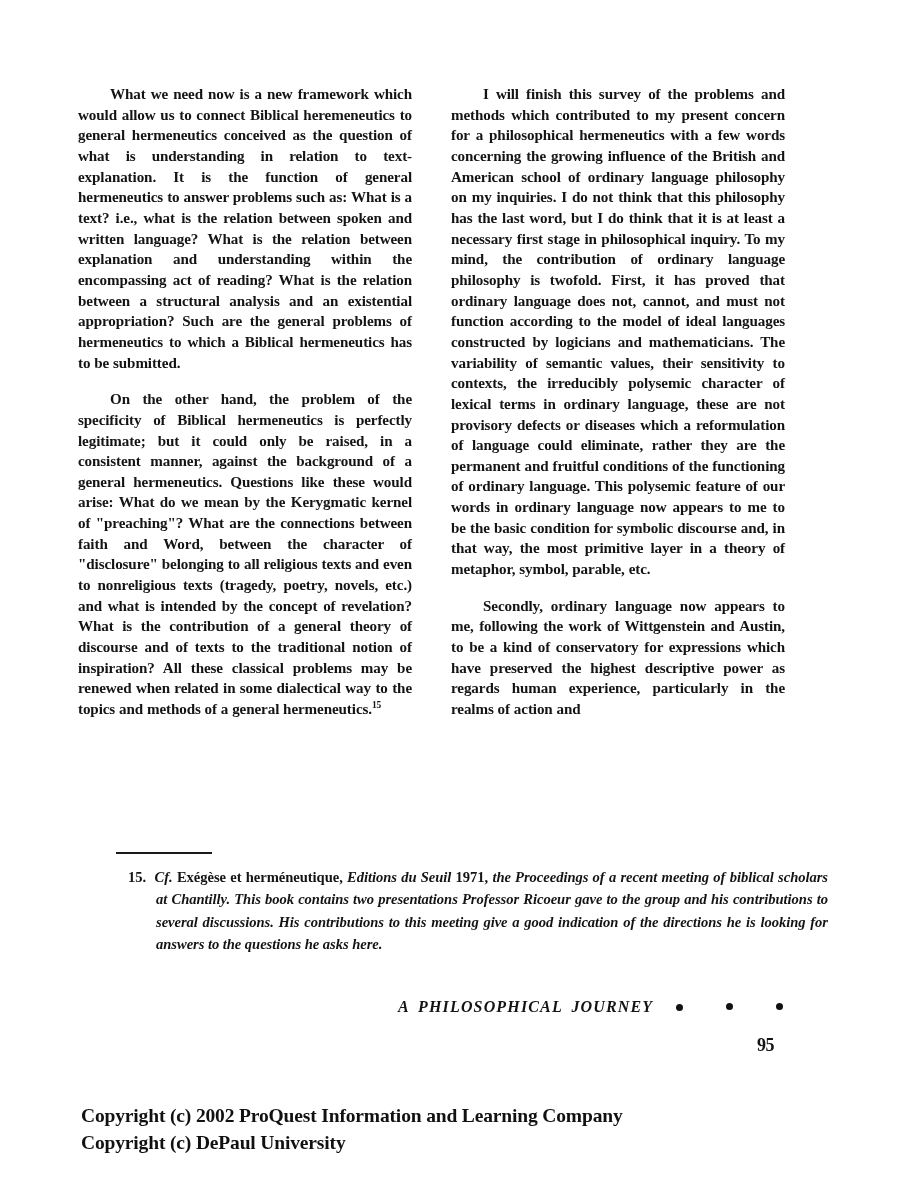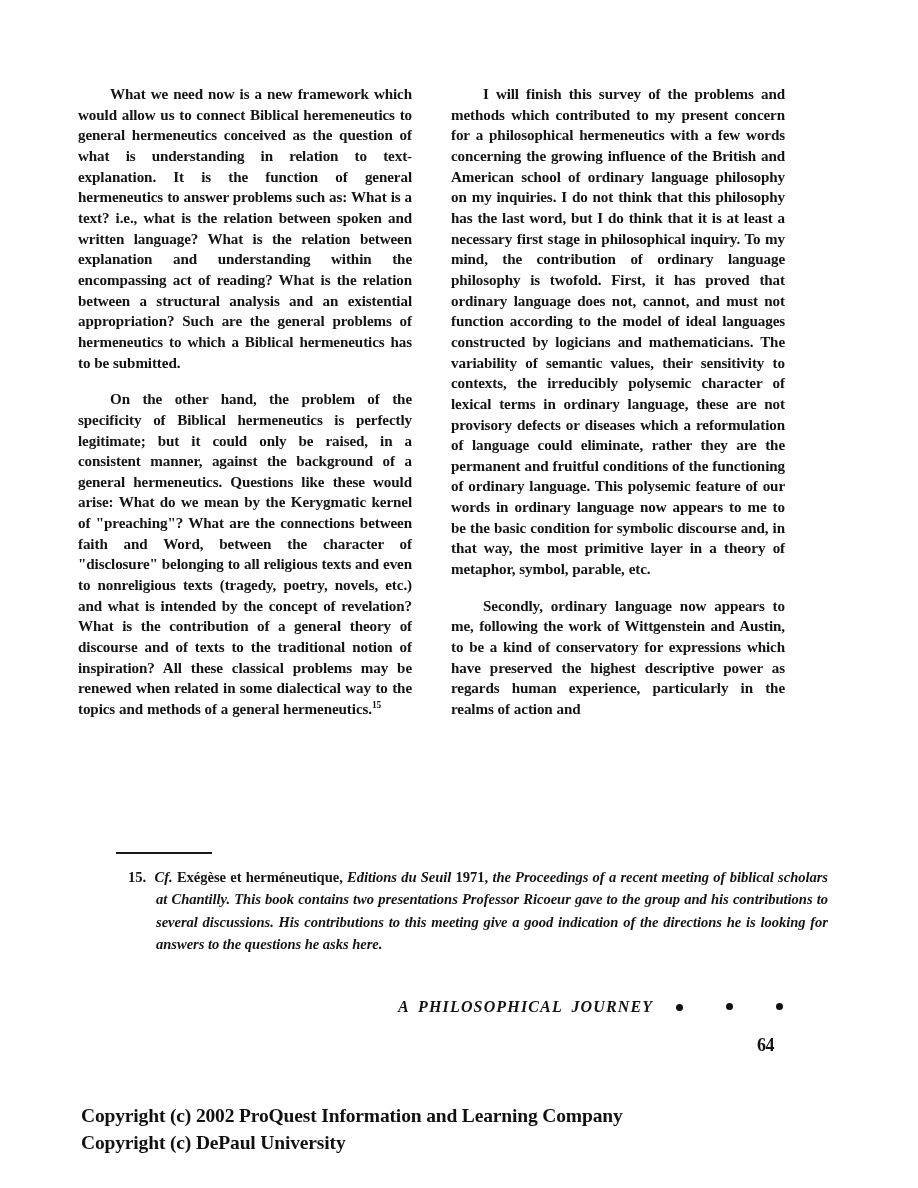--- a/index.html
+++ b/index.html
@@ -174,20 +174,20 @@
   </div>
 
   <div class="running-title">A PHILOSOPHICAL JOURNEY</div>
 
   <div class="footer-dots">
     <i></i>
     <i></i>
     <i></i>
   </div>
 
-  <div class="page-number">64</div>
+  <div class="page-number">95</div>
 
   <div class="copyright">
     <div>Copyright (c) 2002 ProQuest Information and Learning Company</div>
     <div>Copyright (c) DePaul University</div>
   </div>
 
 </div>
 
 </body></html>

